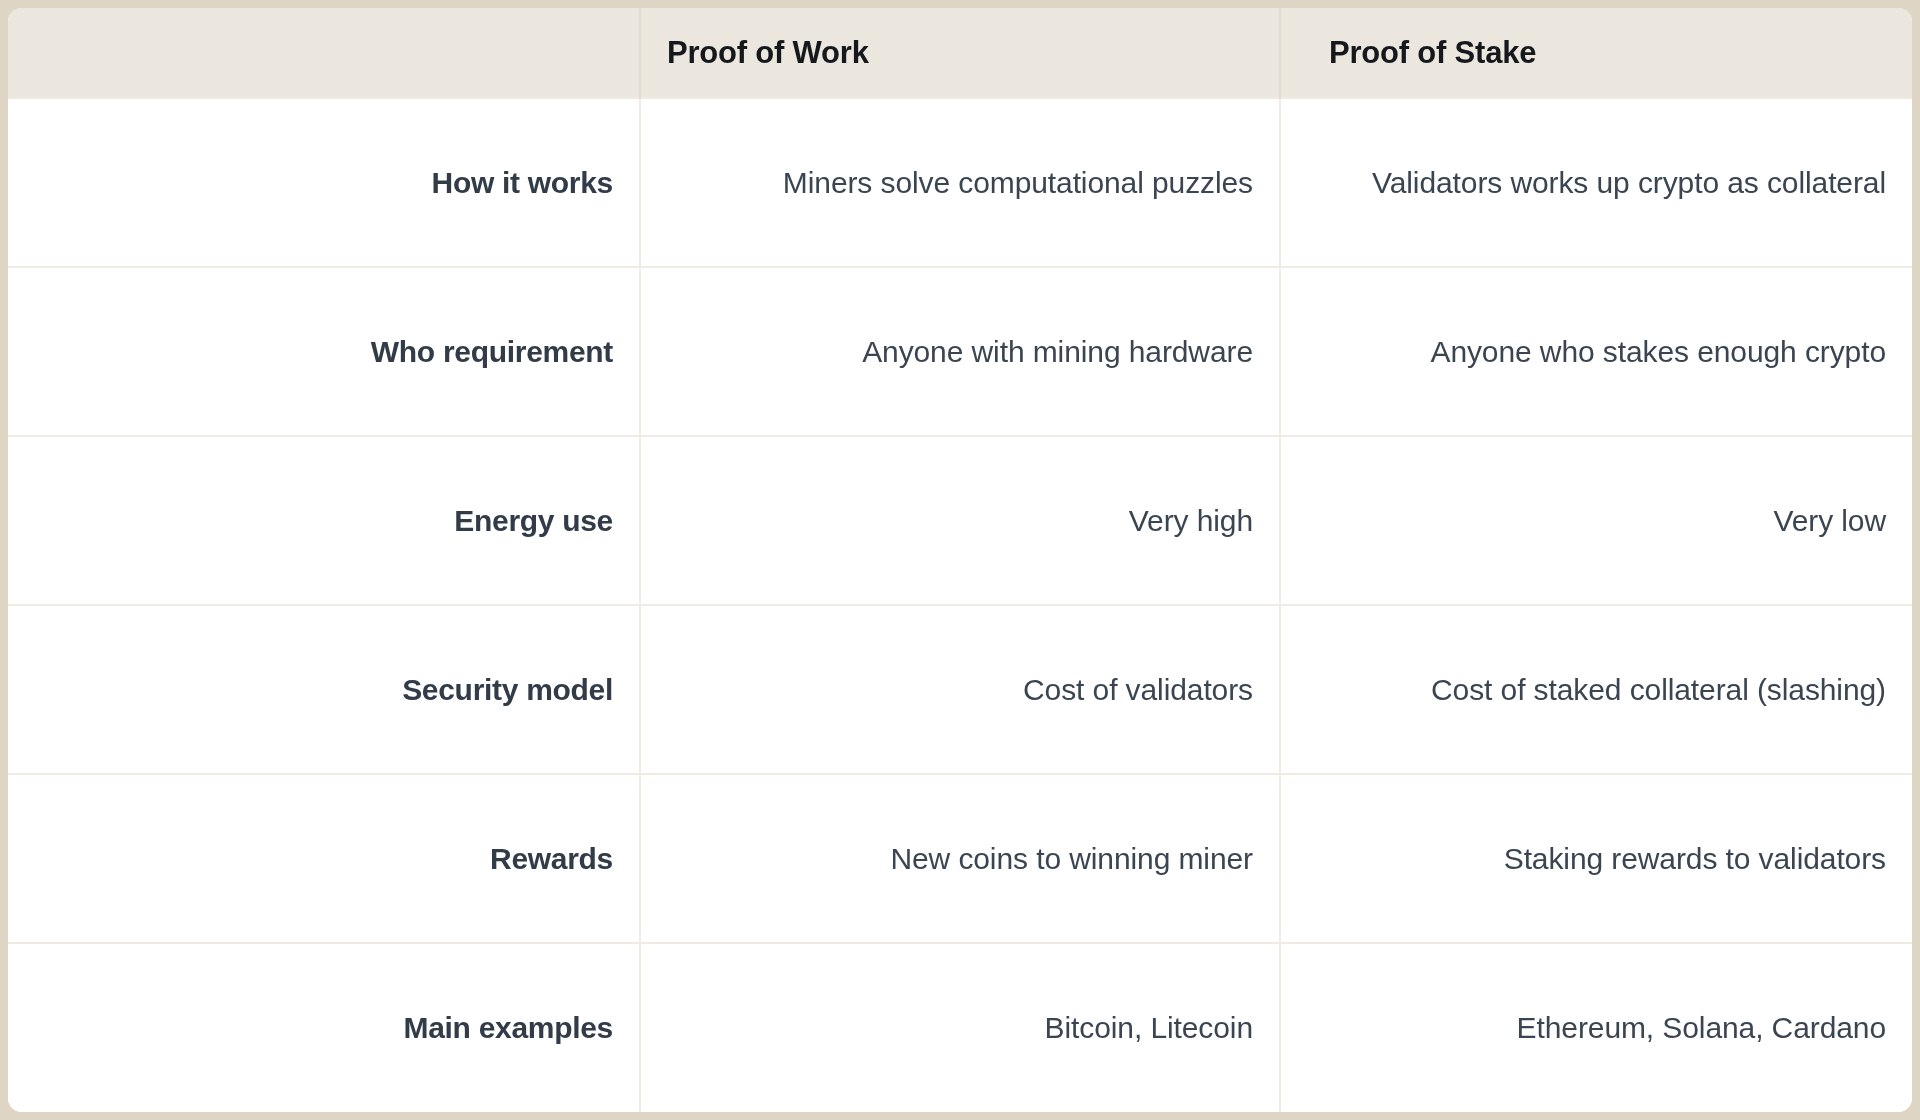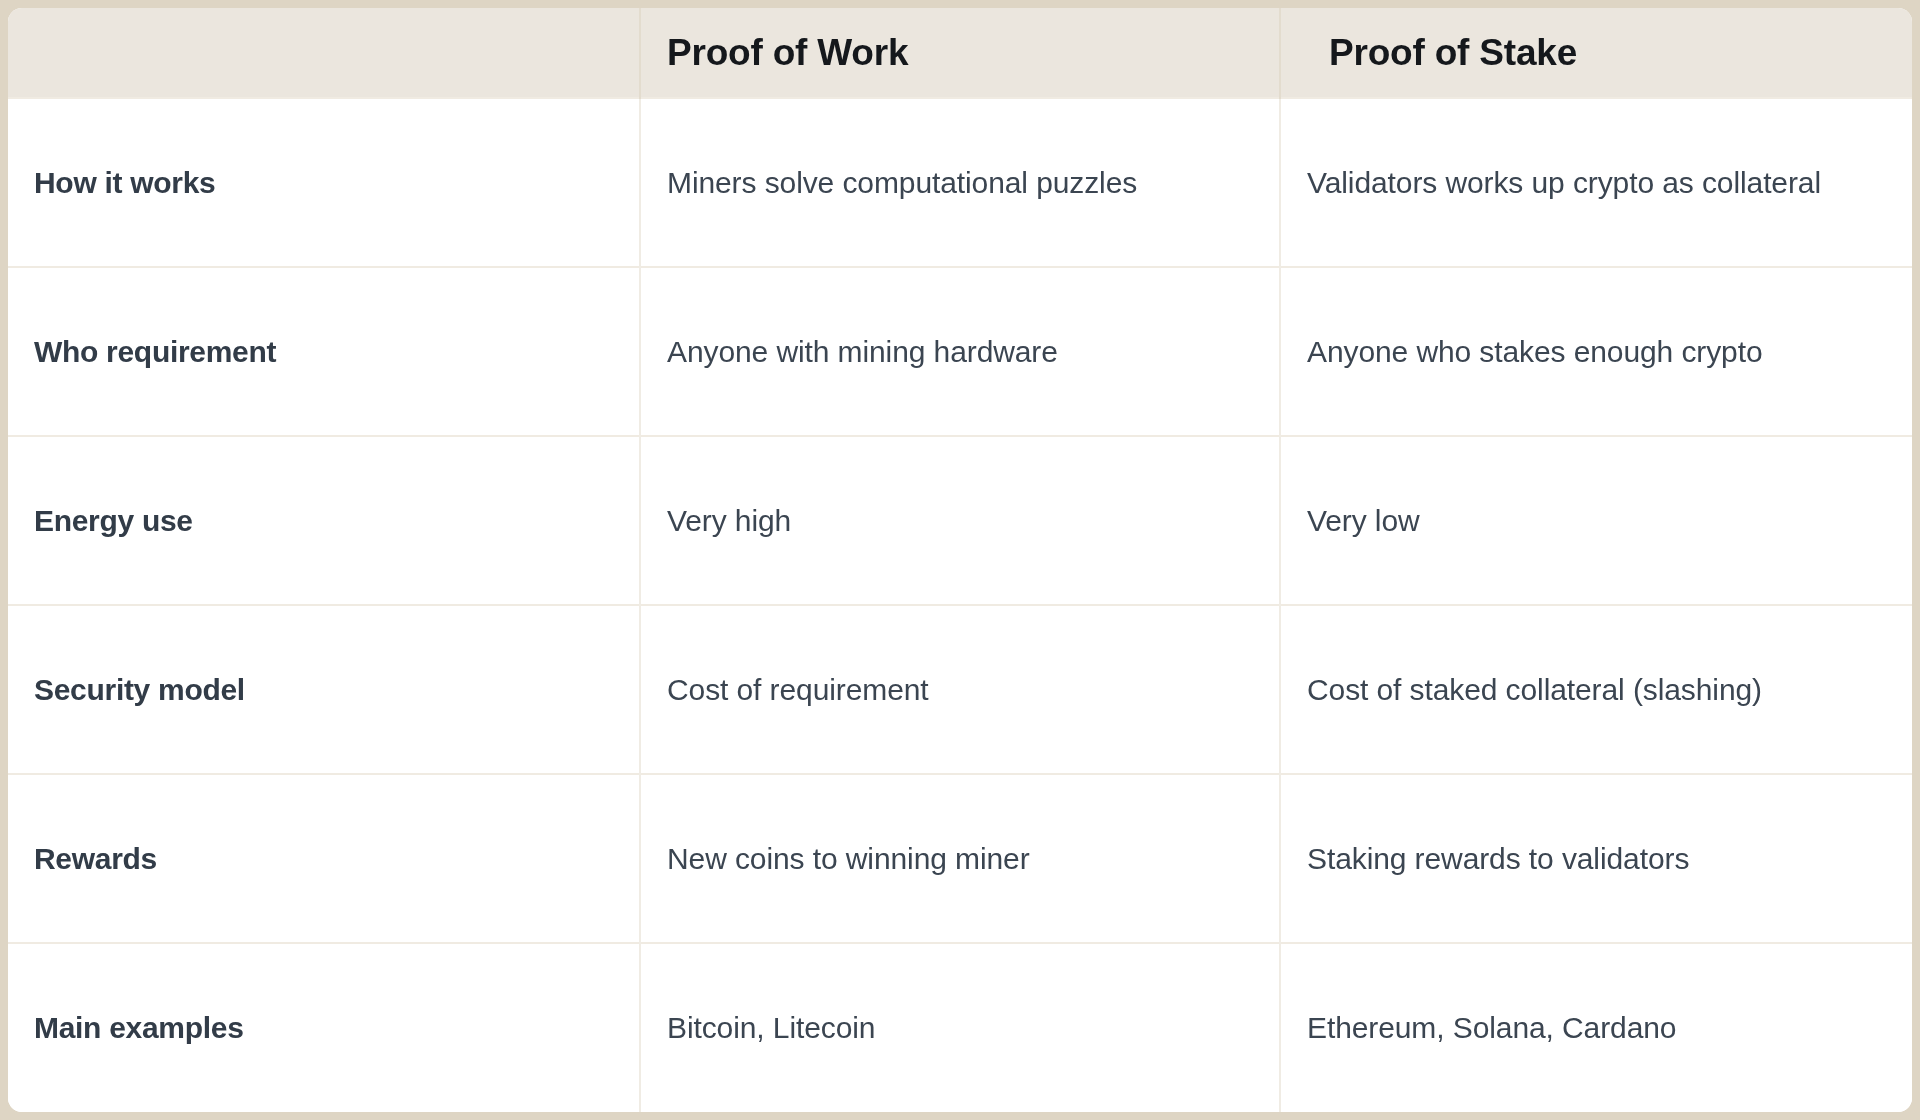--- a/index.html
+++ b/index.html
@@ -43,21 +43,21 @@
   thead tr {
     height: 90px;
   }
 
   thead th {
     background: #ebe6de;
     margin: 0;
     padding: 0 26px;
     text-align: left;
     vertical-align: middle;
-    font-size: 37px;
+    font-size: 31px;
     font-weight: bold;
     color: #15181c;
     letter-spacing: -0.2px;
     border-right: 2px solid #e3dcce;
     box-sizing: border-box;
   }
 
   thead th.header-blank {
     font-size: 0;
   }
@@ -68,21 +68,21 @@
   }
 
   tbody tr {
     height: 119px;
     background: #ffffff;
   }
 
   tbody td {
     padding: 0 26px;
     vertical-align: middle;
-    text-align: left;
+    text-align: right;
     font-size: 30px;
     font-weight: normal;
     color: #3b4551;
     letter-spacing: -0.1px;
     border-right: 2px solid #f0ece4;
     border-top: 2px solid #f0ebe2;
     box-sizing: border-box;
     white-space: nowrap;
   }
 
@@ -124,21 +124,21 @@
         <td>Anyone with mining hardware</td>
         <td>Anyone who stakes enough crypto</td>
       </tr>
       <tr>
         <td class="row-label">Energy use</td>
         <td>Very high</td>
         <td>Very low</td>
       </tr>
       <tr>
         <td class="row-label">Security model</td>
-        <td>Cost of requirement</td>
+        <td>Cost of validators</td>
         <td>Cost of staked collateral (slashing)</td>
       </tr>
       <tr>
         <td class="row-label">Rewards</td>
         <td>New coins to winning miner</td>
         <td>Staking rewards to validators</td>
       </tr>
       <tr>
         <td class="row-label">Main examples</td>
         <td>Bitcoin, Litecoin</td>

